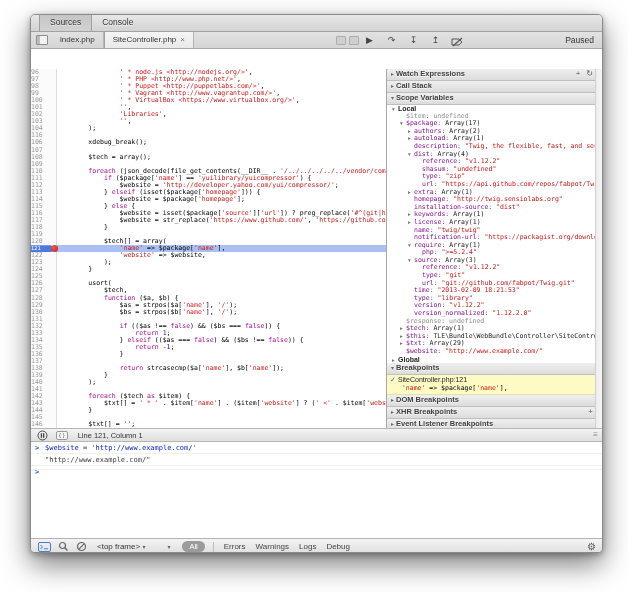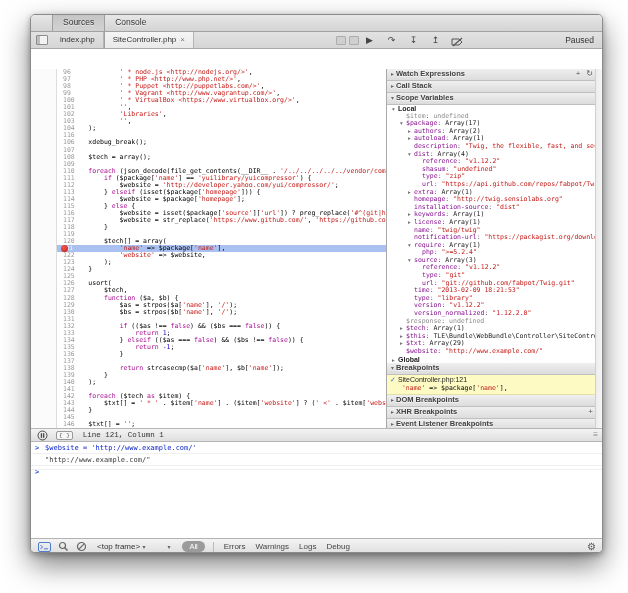--- a/index.html
+++ b/index.html
@@ -14,39 +14,39 @@
   .light{width:10px;height:10px;border-radius:50%;box-sizing:border-box;}
   .light.red{background:#fb5a51;border:1px solid #d8443c;}
   .light.yellow{background:#fdbe41;border:1px solid #d9a133;}
   .light.green{background:#39c94e;border:1px solid #2aa83d;}
   .wtitle{text-align:center;font-size:10px;line-height:21px;color:#3c3c3c;text-shadow:0 1px 0 rgba(255,255,255,.7);}
   .fsicon{position:absolute;right:5px;top:5px;opacity:.65;}
   
   .maintabs{height:16px;background:linear-gradient(#e7e7e7,#d3d3d3);border-bottom:1px solid #a2a2a2;
     display:flex;align-items:stretch;padding-left:8px;}
   .mtab{font-size:8.5px;color:#333;line-height:15px;padding:0 10px;text-shadow:0 1px 0 rgba(255,255,255,.6);}
-  .mtab.active{background:linear-gradient(#c6c6c6,#d2d2d2);border-left:1px solid #9e9e9e;border-right:1px solid #9e9e9e;margin-left:13px;}
+  .mtab.active{background:linear-gradient(#c6c6c6,#d2d2d2);border-left:1px solid #9e9e9e;border-right:1px solid #9e9e9e;}
   
   .toolbar{height:16px;background:linear-gradient(#e2e2e2,#d5d5d5);border-bottom:1px solid #a8a8a8;
     display:flex;align-items:stretch;position:relative;}
   .navicon{width:10px;height:8px;margin:3px 4px 0 5px;border:1px solid #8d8d8d;border-radius:1px;
     background:linear-gradient(90deg,#bdbdbd 0 3px,#f2f2f2 3px);}
   .ftab{font-size:8px;color:#333;line-height:15px;padding:0 8px;border-right:1px solid #b5b5b5;white-space:nowrap;}
   .ftab.active{background:linear-gradient(#f5f5f5,#e9e9e9);border-left:1px solid #a0a0a0;}
   .ftab .close{color:#777;margin-left:4px;}
   .mini-ic{width:8px;height:7px;border:1px solid #adadad;background:#cfcfcf;margin-top:4px;border-radius:1px;}
   .dbg-group{position:absolute;left:332px;top:0;display:flex;gap:9px;height:16px;align-items:center;}
   .dbg-btn{font-size:9px;color:#444;line-height:16px;width:13px;text-align:center;}
   .paused{position:absolute;right:8px;top:0;font-size:8.5px;color:#333;line-height:16px;margin-left:28px;}
   
   .content{position:absolute;left:0;top:54px;width:573px;height:359px;display:flex;}
   .editor{width:355px;height:359px;background:#fff;display:flex;overflow:hidden;}
   .gutter{width:26px;background:#fbfbfb;border-right:1px solid #ddd;box-sizing:border-box;}
   .gnum{height:7.05px;font:6.5px "DejaVu Sans Mono",monospace;line-height:7.05px;color:#9a9a9a;
-    text-align:left;padding-right:3px;position:relative;margin-left:32px;}
+    text-align:left;padding-right:3px;position:relative;}
   .gnum.bp{color:#fff;}
   .gnum.bp .tag{position:absolute;left:0;top:0;right:0;bottom:0;background:#4c7be0;
     clip-path:polygon(0 0,80% 0,100% 50%,80% 100%,0 100%);z-index:0;}
   .gnum.bp .dot{position:absolute;right:-2px;top:0;width:7px;height:7px;border-radius:50%;
     background:radial-gradient(circle at 35% 35%,#f05a4a,#c41c14);z-index:2;}
   .gnum.bp .num{position:relative;z-index:1;font-size:5.5px;}
   .code{flex:1;overflow:hidden;white-space:pre;}
   .crow{height:7.05px;font:6.5px "DejaVu Sans Mono",monospace;line-height:7.05px;white-space:pre;}
   .crow.cur{background:#a9c0f0;}
   .tok-p{color:#000}.tok-k{color:#a90d91}.tok-s{color:#c41a16}.tok-n{color:#1c00cf}
@@ -69,21 +69,21 @@
   .bp-entry{background:#fdfac4;border-bottom:1px solid #e4e0a8;padding:1px 2px 2px 3px;flex:none;}
   .bp-file{font-size:7px;color:#222;line-height:8px;}
   .bp-check{color:#3b6fd4;font-size:7px;margin-right:2px;}
   .bp-code{font:6.5px "DejaVu Sans Mono",monospace;line-height:8px;white-space:pre;padding-left:8px;}
   .panel-fill{flex:1;background:#fff;}
   .scrolltrack{position:absolute;right:0;top:0;bottom:0;width:8px;background:linear-gradient(90deg,#ededed,#f8f8f8);
     border-left:1px solid #d0d0d0;}
   
   .statusbar{position:absolute;left:0;top:413px;width:573px;height:14px;
     background:linear-gradient(#f3f3f3,#dfdfdf);border-top:1px solid #b6b6b6;border-bottom:1px solid #b6b6b6;
-    box-sizing:border-box;display:flex;align-items:center;font-family:Liberation Mono, monospace;}
+    box-sizing:border-box;display:flex;align-items:center;}
   .sb-ic{margin-left:6px;display:flex;align-items:center;}
   .pp-btn{margin-left:8px;border:1px solid #999;border-radius:2px;font-size:6px;color:#555;
     padding:0 2px;line-height:7px;background:#f6f6f6;}
   .sb-text{margin-left:10px;font-size:7.5px;color:#333;}
   .grip{position:absolute;right:6px;font-size:8px;color:#8a8a8a;line-height:12px;}
   
   .console{position:absolute;left:0;top:427px;width:573px;height:96px;background:#fff;overflow:hidden;
     font:7px "DejaVu Sans Mono",monospace;}
   .c-row{padding:2px 0 1px 14px;position:relative;border-bottom:1px solid #f0f0f0;}
   .c-prompt{position:absolute;left:4px;color:#2850d9;font-weight:bold;}

